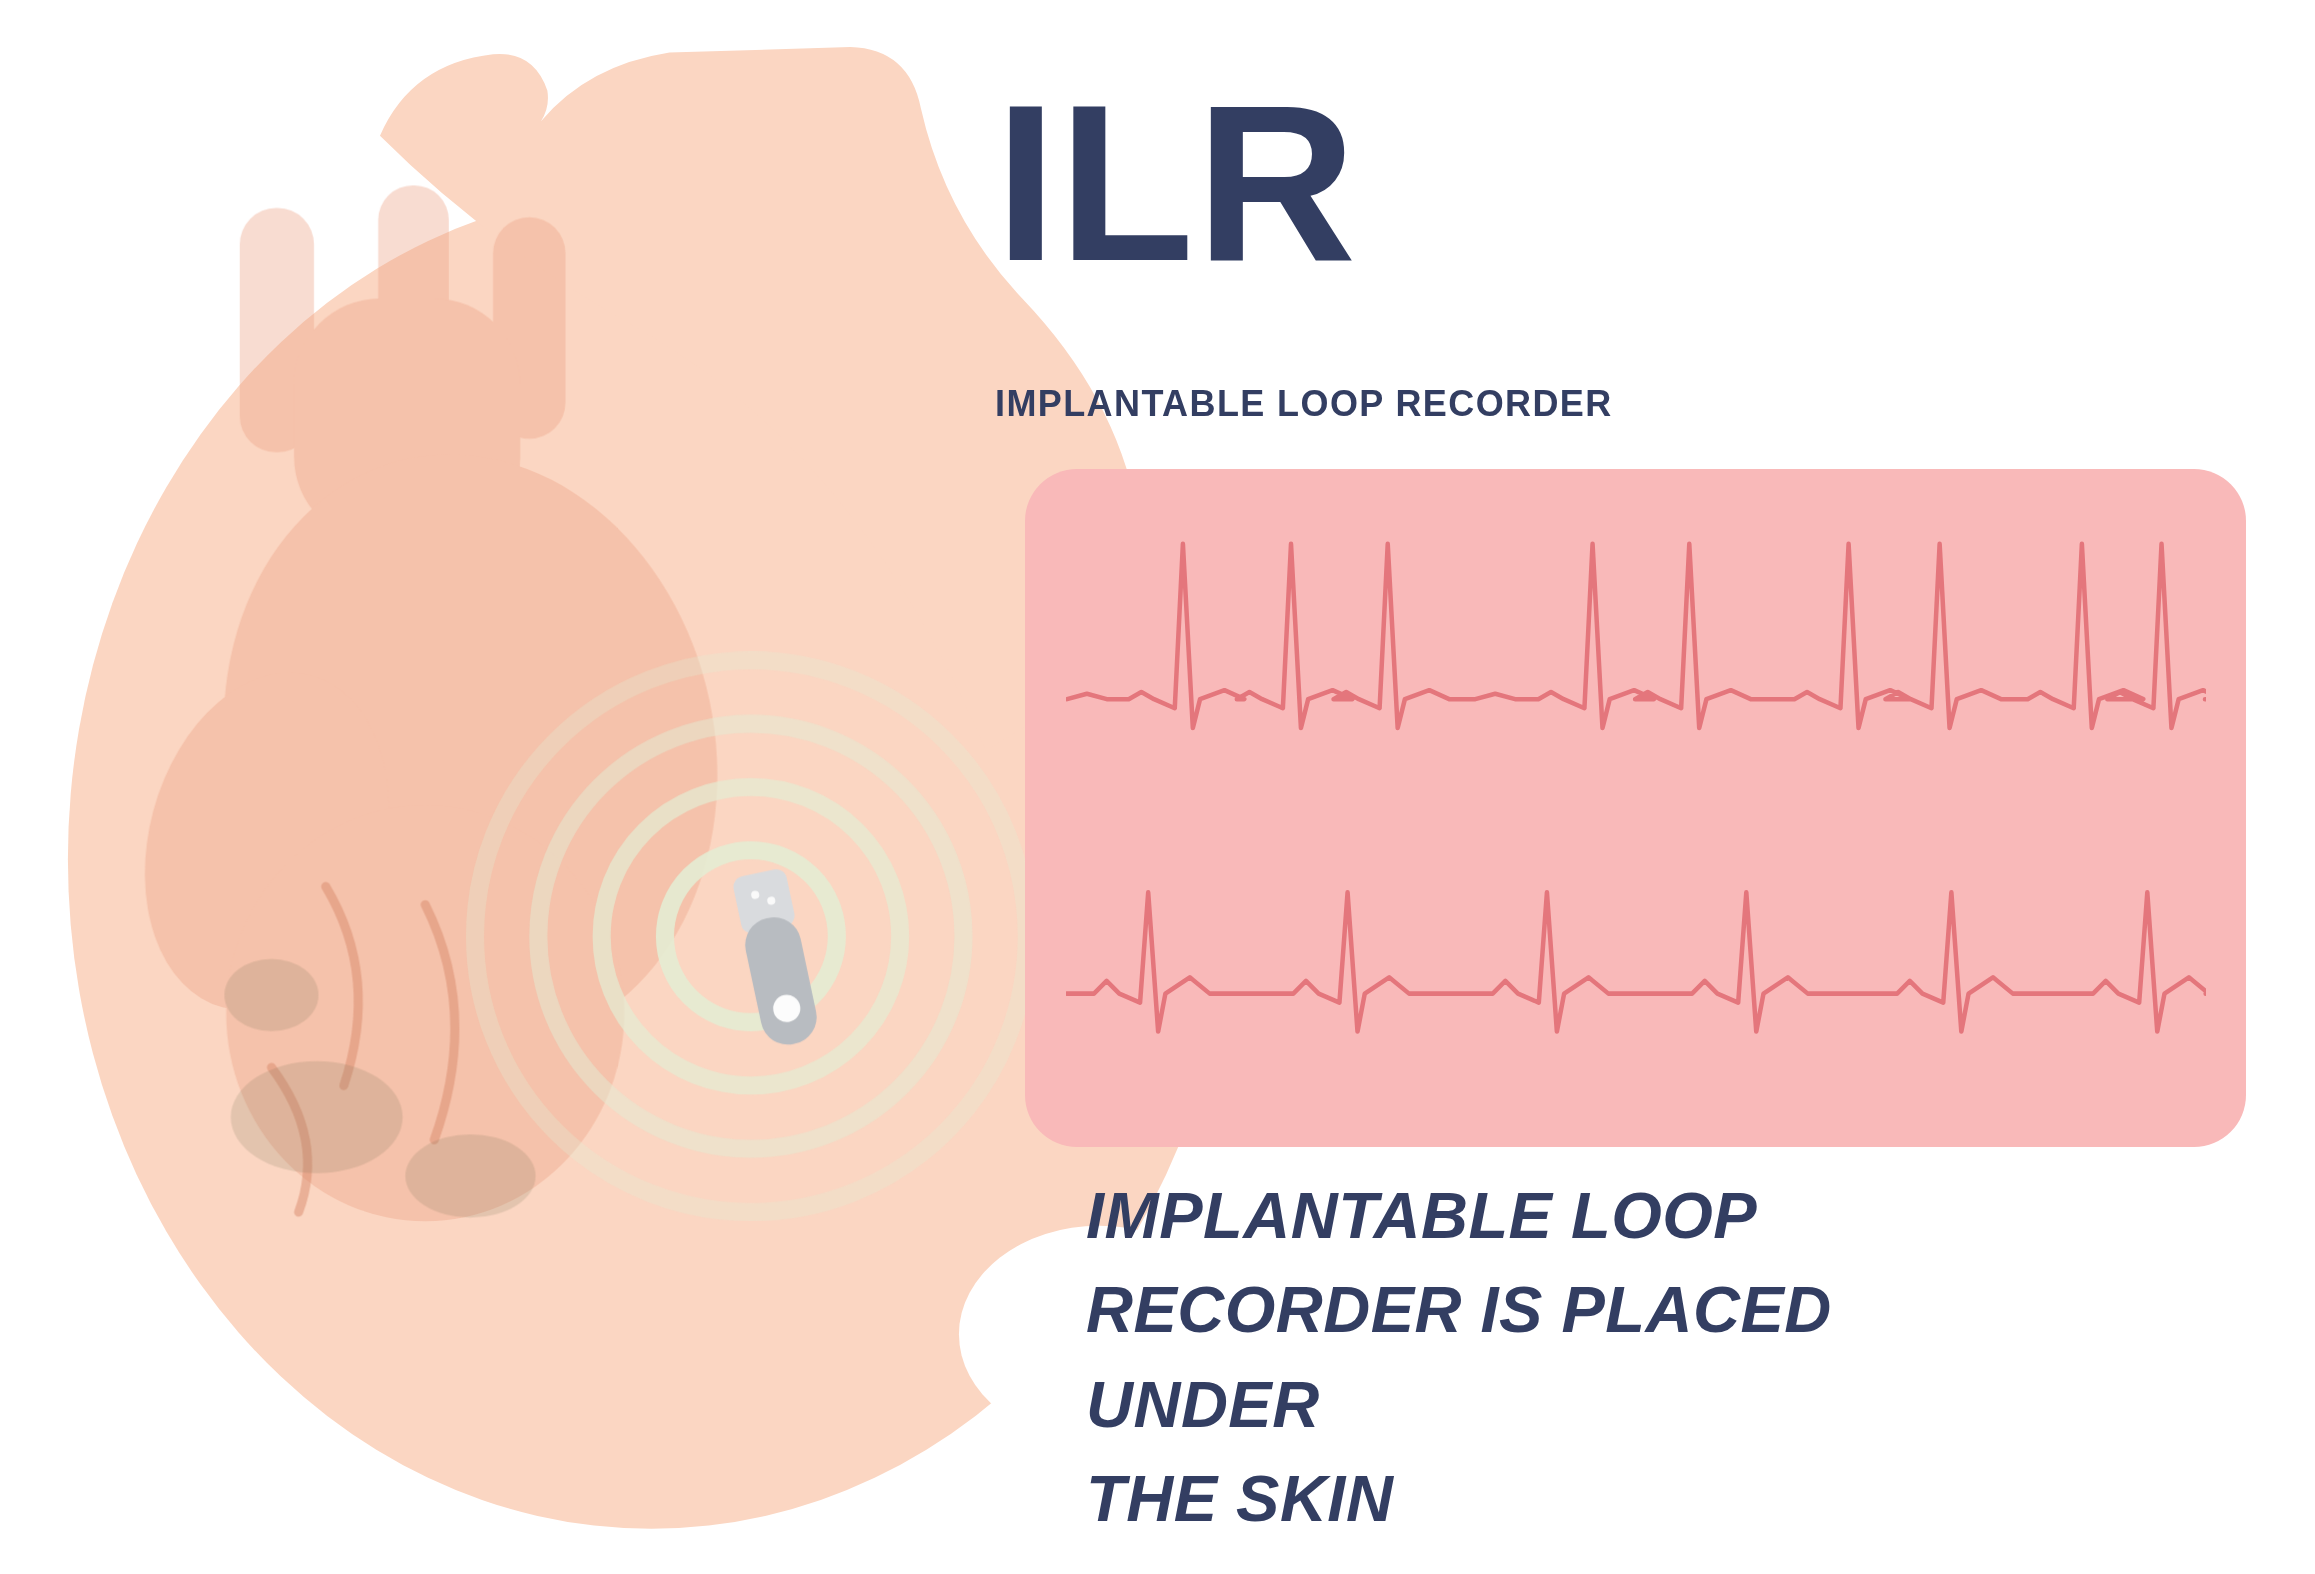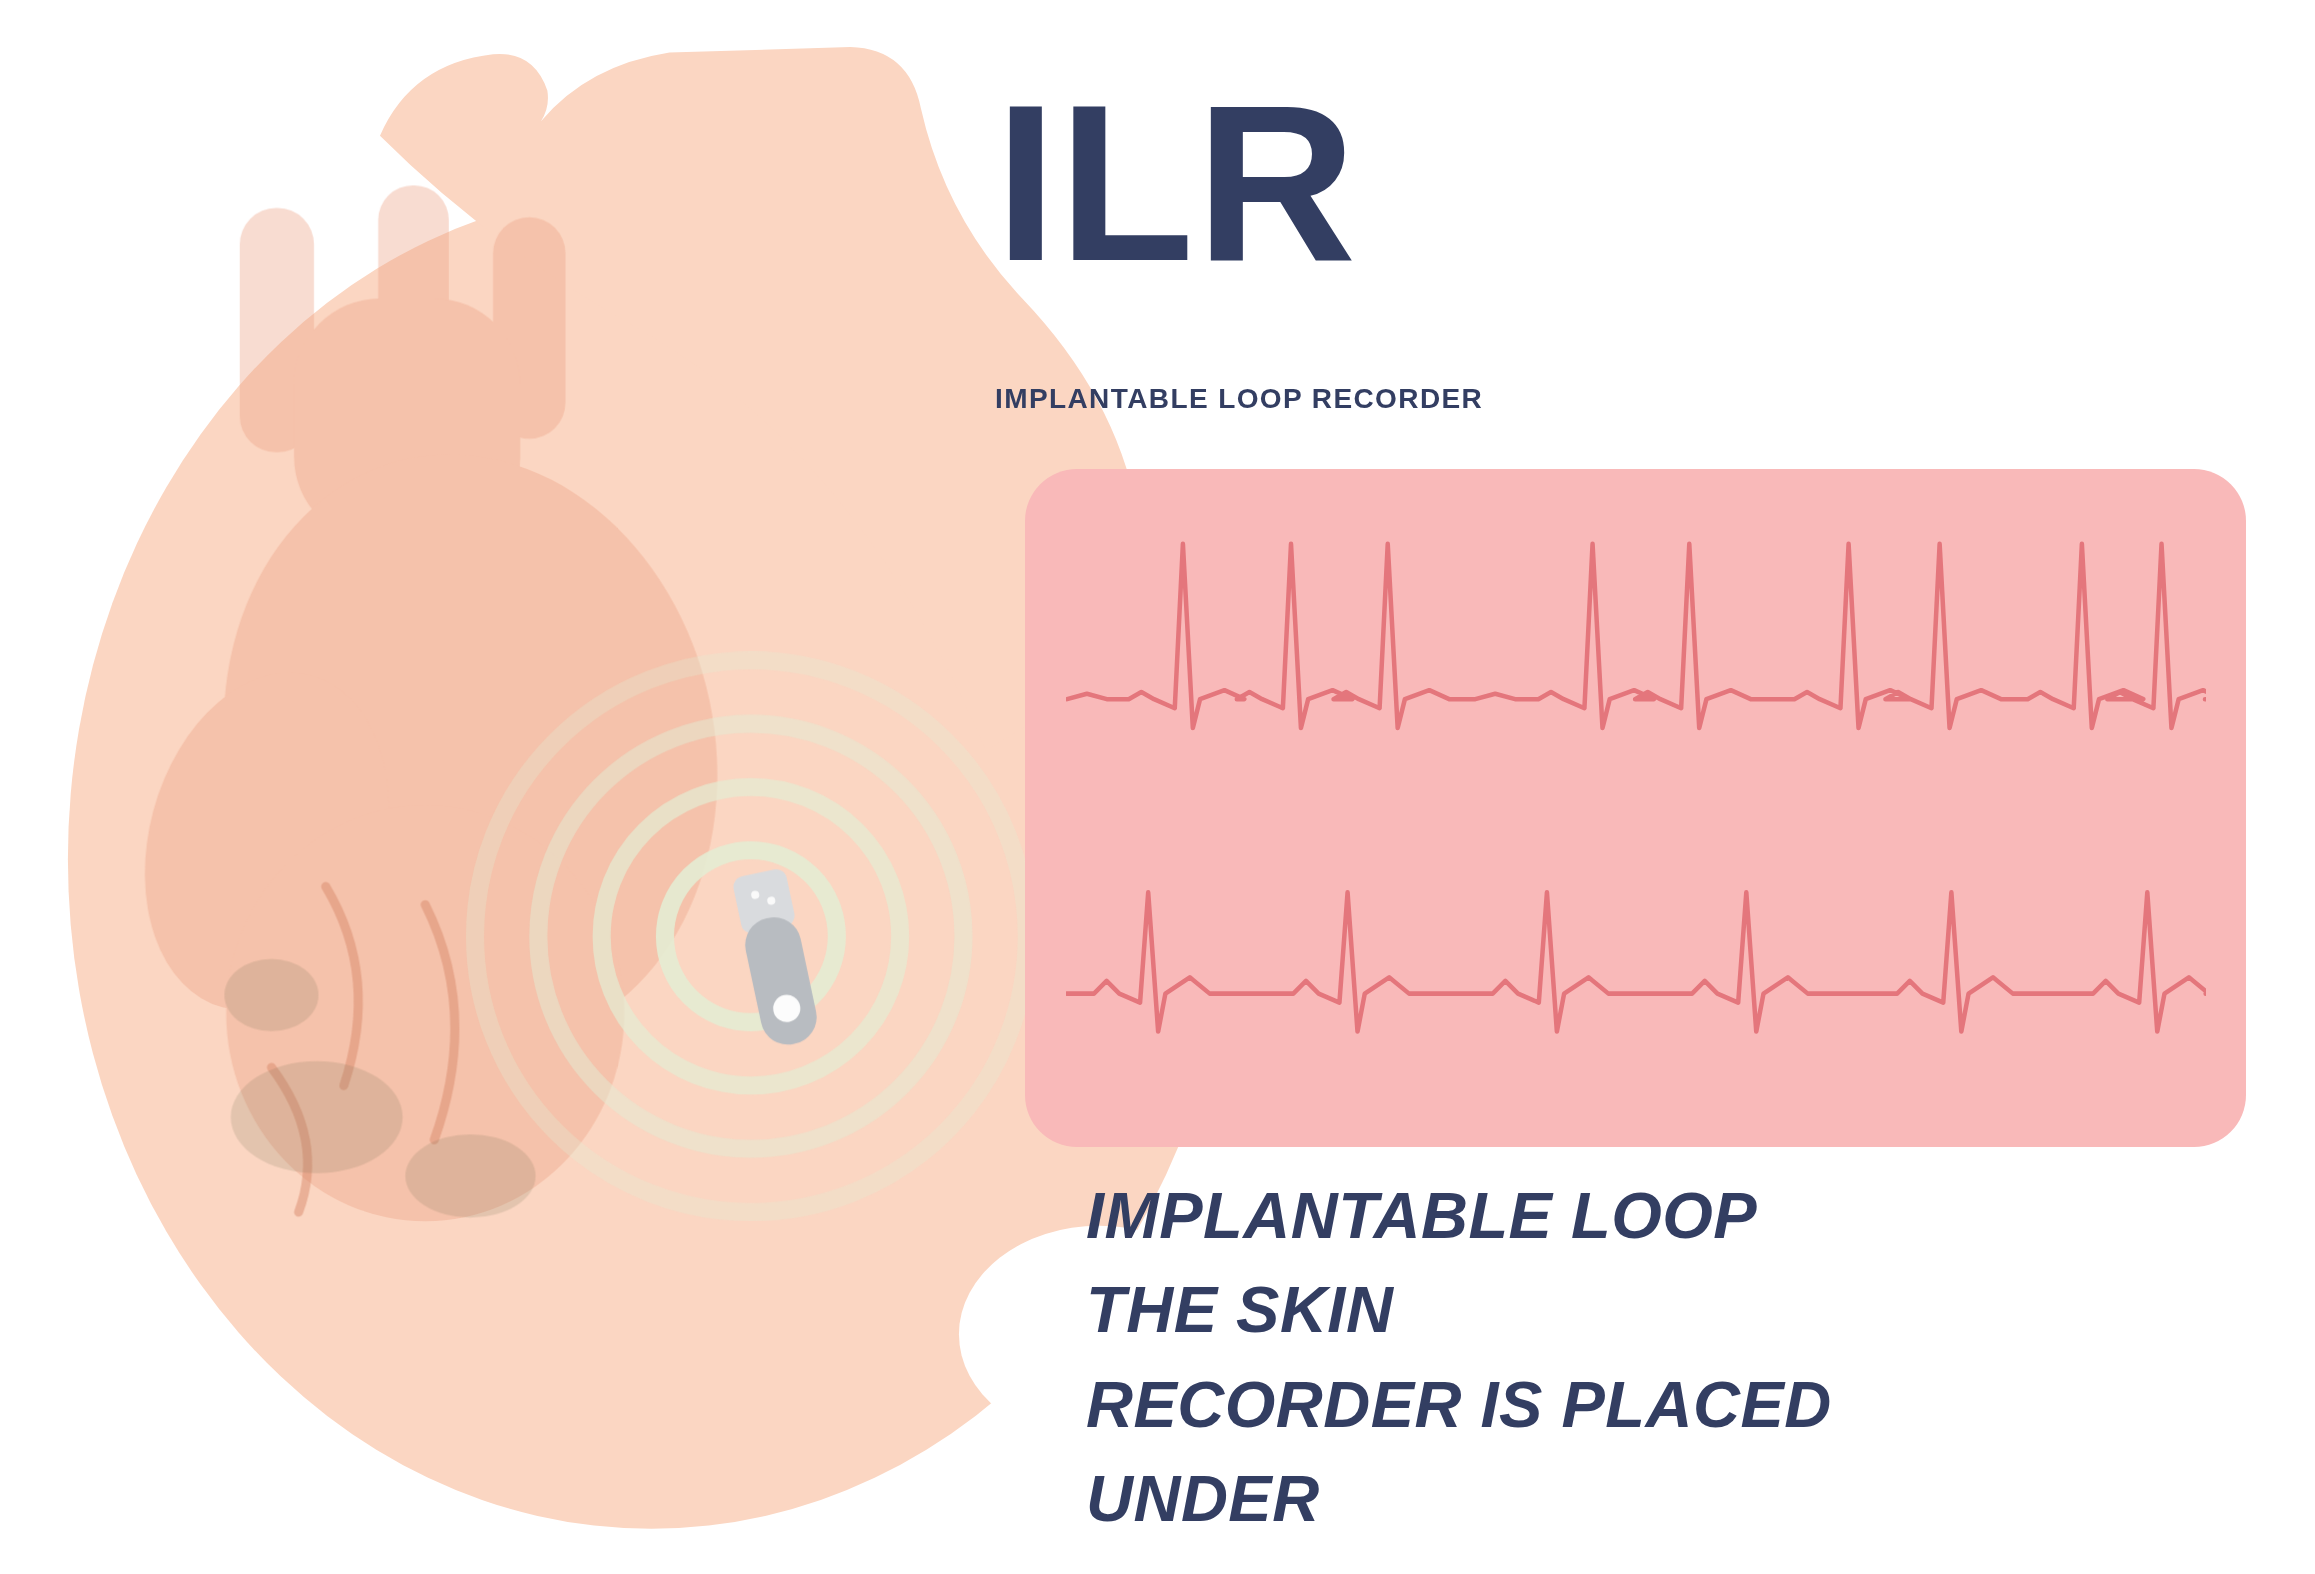--- a/index.html
+++ b/index.html
@@ -3,21 +3,21 @@
 <meta charset="utf-8">
 <style>
   html,body{margin:0;padding:0;background:#ffffff;}
   .canvas{
     position:relative;width:2316px;height:1574px;overflow:hidden;background:#fff;
     font-family:"Liberation Sans", sans-serif;
   }
   .torso{position:absolute;left:0;top:0;width:1357px;height:1574px;}
   .title-block{position:absolute;left:995px;top:72px;width:1248px;text-align:left;color:var(--navy);}
   .ilr{font-size:222px;font-weight:700;line-height:1;letter-spacing:1.8px;}
-  .subtitle{font-size:28px;font-weight:700;letter-spacing:1.4px;margin-top:89px;}
+  .subtitle{font-size:36px;font-weight:700;letter-spacing:1.4px;margin-top:89px;}
   .ecg-panel{
     position:absolute;left:1025px;top:469px;width:1221px;height:678px;
     background:var(--panel_pink);border-radius:52px;
   }
   .ecg-svg{position:absolute;left:41px;display:block;}
   #ecg-top{top:36px;}
   #ecg-bottom{top:389px;}
   .caption{
     position:absolute;right:235px;top:1169px;width:995px;text-align:left;
     color:var(--navy);font-size:65px;font-weight:700;line-height:1.45;letter-spacing:0.5px;font-style:italic;
@@ -96,18 +96,18 @@
     <svg id="ecg-top" class="ecg-svg" width="1140" height="289" viewBox="0 0 1260 320">
         <path d="M 0 215 L22.0 209.0 L44.0 215.0 L68.3 215.0 L82.3 207.0 L96.3 215.0 L119.3 225.0 L128.3 43.0 L139.3 247.0 L147.3 215.0 L174.3 205.0 L196.3 215.0 L188.0 215.0 L202.0 207.0 L216.0 215.0 L239.0 225.0 L248.0 43.0 L259.0 247.0 L267.0 215.0 L294.0 205.0 L316.0 215.0 L295.1 215.0 L309.1 207.0 L323.1 215.0 L346.1 225.0 L355.1 43.0 L366.1 247.0 L374.1 215.0 L401.1 205.0 L423.1 215.0 L452.1 215.0 L474.1 209.0 L496.1 215.0 L521.9 215.0 L535.9 207.0 L549.9 215.0 L572.9 225.0 L581.9 43.0 L592.9 247.0 L600.9 215.0 L627.9 205.0 L649.9 215.0 L629.0 215.0 L643.0 207.0 L657.0 215.0 L680.0 225.0 L689.0 43.0 L700.0 247.0 L708.0 215.0 L735.0 205.0 L757.0 215.0 L786.0 215.0 L805.4 215.0 L819.4 207.0 L833.4 215.0 L856.4 225.0 L865.4 43.0 L876.4 247.0 L884.4 215.0 L911.4 205.0 L933.4 215.0 L906.2 215.0 L920.2 207.0 L934.2 215.0 L957.2 225.0 L966.2 43.0 L977.2 247.0 L985.2 215.0 L1012.2 205.0 L1034.2 215.0 L1055.7 215.0 L1063.7 215.0 L1077.7 207.0 L1091.7 215.0 L1114.7 225.0 L1123.7 43.0 L1134.7 247.0 L1142.7 215.0 L1169.7 205.0 L1191.7 215.0 L1151.9 215.0 L1165.9 207.0 L1179.9 215.0 L1202.9 225.0 L1211.9 43.0 L1222.9 247.0 L1230.9 215.0 L1257.9 205.0 L1279.9 215.0 L1260.0 215.0" fill="none" stroke="var(--ecg)" stroke-width="5" stroke-linejoin="round" stroke-linecap="round"></path>
       </svg>
     <svg id="ecg-bottom" class="ecg-svg" width="1140" height="217" viewBox="0 0 1260 240">
         <path d="M 0 150 L30.5 150.0 L44.5 136.0 L58.5 150.0 L81.5 160.0 L90.5 38.0 L101.5 192.0 L109.5 150.0 L136.5 132.0 L158.5 150.0 L251.0 150.0 L265.0 136.0 L279.0 150.0 L302.0 160.0 L311.0 38.0 L322.0 192.0 L330.0 150.0 L357.0 132.0 L379.0 150.0 L471.5 150.0 L485.5 136.0 L499.5 150.0 L522.5 160.0 L531.5 38.0 L542.5 192.0 L550.5 150.0 L577.5 132.0 L599.5 150.0 L692.0 150.0 L706.0 136.0 L720.0 150.0 L743.0 160.0 L752.0 38.0 L763.0 192.0 L771.0 150.0 L798.0 132.0 L820.0 150.0 L918.8 150.0 L932.8 136.0 L946.8 150.0 L969.8 160.0 L978.8 38.0 L989.8 192.0 L997.8 150.0 L1024.8 132.0 L1046.8 150.0 L1135.5 150.0 L1149.5 136.0 L1163.5 150.0 L1186.5 160.0 L1195.5 38.0 L1206.5 192.0 L1214.5 150.0 L1241.5 132.0 L1263.5 150.0 L1260.0 150.0" fill="none" stroke="var(--ecg)" stroke-width="5" stroke-linejoin="round" stroke-linecap="round"></path>
       </svg>
   </div>
 
   <div class="caption">
     <div>IMPLANTABLE LOOP</div>
+    <div>RECORDER IS PLACED UNDER</div>
     <div>THE SKIN</div>
-    <div>RECORDER IS PLACED UNDER</div>
   </div>
 
 </div>
 
 
 </body></html>

